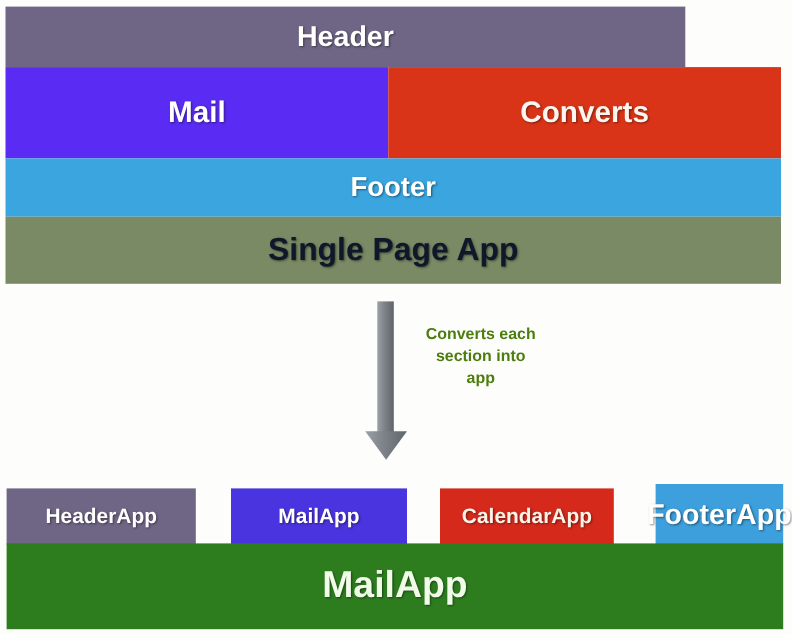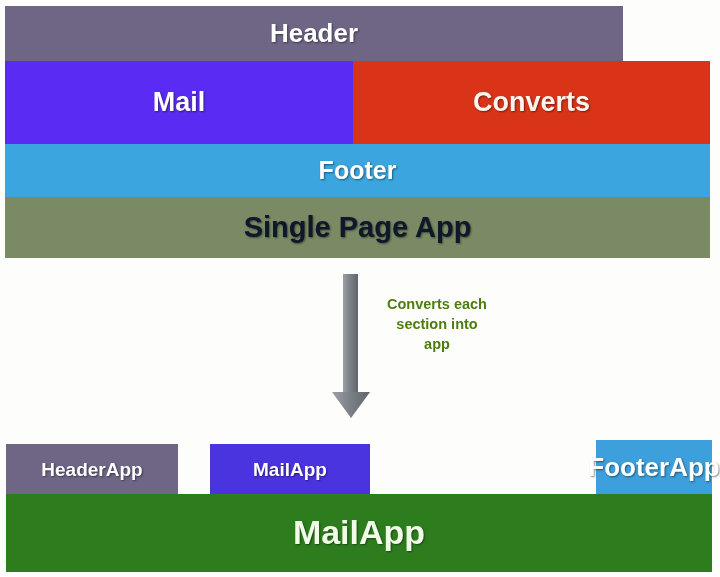--- a/index.html
+++ b/index.html
@@ -141,18 +141,19 @@
   </svg>
 
   <div id="convert-caption">Converts  each
 section into
 app</div>
 
   <div class="box" id="app-header">HeaderApp</div>
 
   <div class="box" id="app-mail">MailApp</div>
 
+  <div class="box" id="app-calendar">CalendarApp</div>
 
   <div class="box" id="app-footer">FooterApp</div>
 
   <div class="box" id="launch">MailApp</div>
 
 </div>
 
 </body></html>

